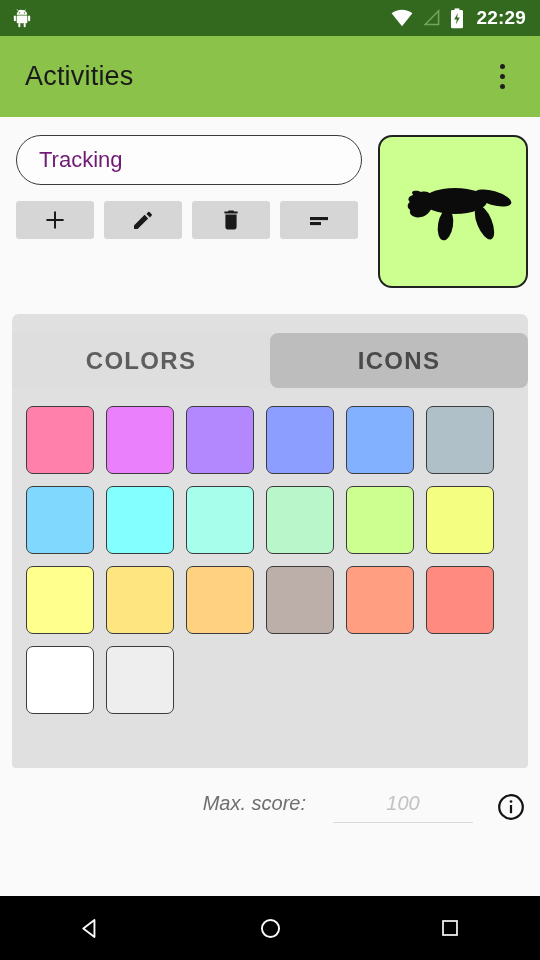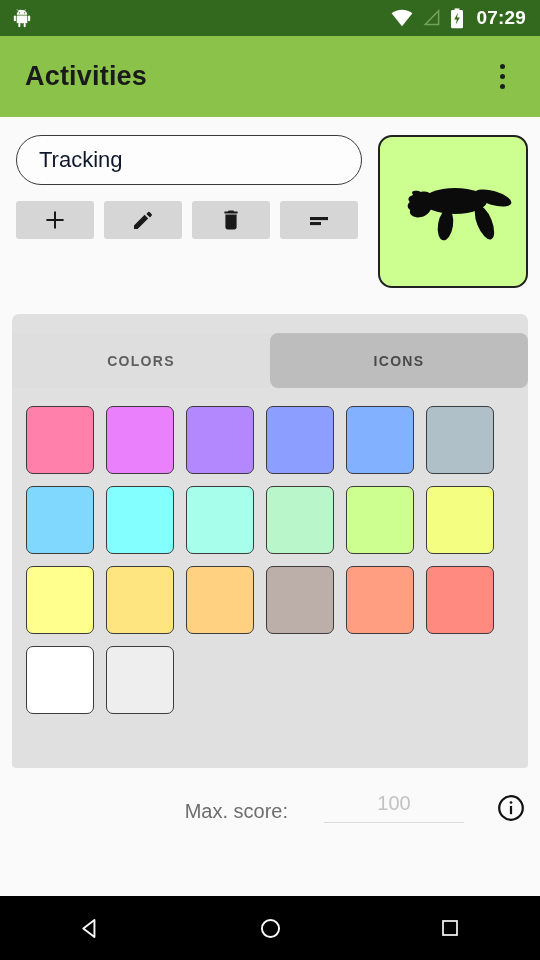--- a/index.html
+++ b/index.html
@@ -25,42 +25,42 @@
   }
   .droid { width: 20px; height: 20px; display: block; }
 
   
   .appbar {
     height: 81px; background: #8BC34A;
     display: flex; align-items: center;
     padding: 0 16px 0 25px;
   }
   .appbar-title {
-    color: #1A1A1A; font-size: 27px; font-weight: bold;
+    color: #1A1A1A; font-size: 27px; font-weight: normal;
     letter-spacing: .2px; flex: 1;
   }
   .overflow {
     width: 44px; height: 44px;
     display: flex; flex-direction: column; align-items: center;
     justify-content: center; gap: 5px; cursor: pointer;
   }
   .overflow i { width: 5px; height: 5px; border-radius: 50%; background: #1E1E1E; display: block; }
 
   
   .content { padding: 0; }
 
   .toprow { display: flex; padding: 18px 12px 0 12px; }
   .topleft { flex: 1; padding-right: 12px; }
 
   .name-field {
     height: 50px; border: 1.6px solid #3A3A3A; border-radius: 26px;
     background: #FDFDFD; display: flex; align-items: center;
     padding: 0 22px; margin: 0 4px 0 4px;
   }
-  .name-field span { color: #0f172a; font-size: 22px; }
+  .name-field span { color: #701a75; font-size: 22px; }
 
   .btnrow { display: flex; gap: 10px; margin-top: 16px; padding-left: 4px; }
   .iconbtn {
     width: 78px; height: 38px; background: #D6D6D6; border-radius: 3px;
     display: flex; align-items: center; justify-content: center; cursor: pointer;
   }
   .iconbtn svg { display: block; }
 
   .avatar {
     width: 150px; height: 153px; border: 2.5px solid #212121;
@@ -71,41 +71,41 @@
 
   
   .panel {
     margin: 26px 12px 0 12px;
     background: #E0E0E0; border-radius: 7px 7px 4px 4px;
     padding-bottom: 10px;
   }
   .tabs { display: flex; height: 74px; overflow: hidden; border-radius: 7px 7px 0 0; }
   .tab {
     flex: 1; display: flex; align-items: center; justify-content: center;
-    font-size: 14px; font-weight: bold; letter-spacing: 1.3px;
+    font-size: 24px; font-weight: bold; letter-spacing: 1.3px;
     cursor: pointer;
     margin-top: 19px;
   }
   .tab.inactive { background: #DEDEDE; color: #5E5E5E; }
   .tab.active { background: #BDBDBD; color: #4A4A4A; border-radius: 8px; }
 
   .swatch-grid {
     display: flex; flex-wrap: wrap; gap: 12px;
     padding: 18px 14px 14px 14px;
     min-height: 370px; align-content: flex-start;
   }
   .swatch {
     width: 68px; height: 68px; border-radius: 7px;
     border: 1.6px solid #3C3C3C; cursor: pointer;
   }
 
   
   .score-row {
-    display: flex; align-items: flex-end; justify-content: flex-end;
-    gap: 14px; padding: 24px 14px 0 0;
+    display: flex; align-items: flex-start; justify-content: flex-end;
+    gap: 5px; padding: 24px 14px 0 0; font-style: italic;
   }
   .score-label { font-size: 20px; color: #6E6E6E; margin-right: 22px; }
   .score-input {
     width: 140px; border-bottom: 1.3px solid #DADADA;
     text-align: center; padding-bottom: 7px; cursor: text;
   }
   .score-input span { font-size: 20px; color: #C2C2C2; }
   .info-icon {
     width: 30px; height: 30px; margin-left: 18px; cursor: pointer;
     display: flex; align-items: center; justify-content: center;
@@ -142,21 +142,21 @@
         <path fill="#FFFFFF" d="M11 17.2L.6 4.3C3.5 2 7.1.8 11 .8s7.5 1.2 10.4 3.5L11 17.2z"></path>
       </svg>
       <svg width="19" height="18" viewBox="0 0 19 18">
         <path fill="none" stroke="#76A35C" stroke-width="1.5" d="M16.6 1.8v13.6H3.2z"></path>
       </svg>
       <svg width="14" height="21" viewBox="0 0 14 21">
         <rect x="4.6" y="0.4" width="4.8" height="2" fill="#FFFFFF"></rect>
         <rect x="1" y="2" width="12" height="18.3" rx="1.4" fill="#FFFFFF"></rect>
         <path fill="#33691E" d="M7.9 4.8L4.2 11.6h2.6l-.9 4.9 3.9-7.1H7.1z"></path>
       </svg>
-      <div class="sb-time">07:29</div>
+      <div class="sb-time">22:29</div>
     </div>
   </div>
 
   <div class="appbar">
     <div class="appbar-title">Activities</div>
     <div class="overflow">
       <i></i>
       <i></i>
       <i></i>
     </div>

